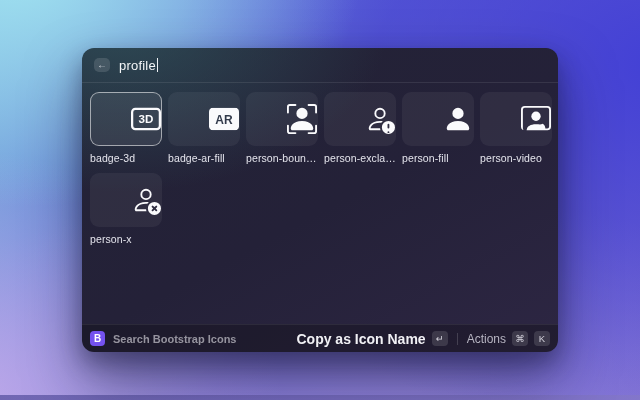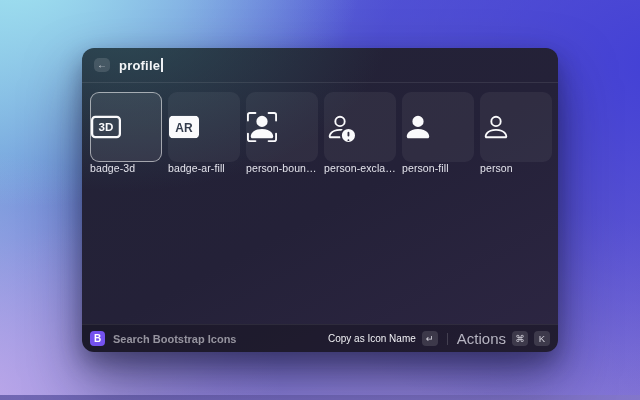--- a/index.html
+++ b/index.html
@@ -19,44 +19,44 @@
       radial-gradient(480px 300px at 8% -8%, rgba(54,106,110,.55) 0%, rgba(54,106,110,0) 56%),
       linear-gradient(152deg,#232336 0%,#242138 52%,#2d2643 100%);
     box-shadow:0 28px 55px rgba(18,18,48,.5),0 10px 22px rgba(18,18,48,.35);
     display:flex;flex-direction:column;overflow:hidden;color:#eceef2;}
   
   .searchbar{height:34px;flex:0 0 34px;display:flex;align-items:center;gap:9px;
     padding:0 12px;border-bottom:1px solid rgba(255,255,255,.09);}
   .back-btn{width:16px;height:14px;border-radius:5px;background:rgba(255,255,255,.13);
     display:flex;align-items:center;justify-content:center;font-size:10px;line-height:1;
     color:#d3d7dc;cursor:pointer;flex:0 0 auto;}
-  .search-value{font-size:13px;font-weight:700;letter-spacing:.2px;color:#f3f5f7;
+  .search-value{font-size:13px;font-weight:400;letter-spacing:.2px;color:#f3f5f7;
     display:flex;align-items:center;}
   .caret{display:inline-block;width:1.5px;height:14px;background:#eef1f4;margin-left:1px;}
   
   .grid{flex:1 1 auto;display:grid;grid-template-columns:repeat(6,72px);
     gap:9px 6px;align-content:start;padding:9px 8px 0 8px;}
   .grid-item{width:72px;}
-  .cell{box-sizing:border-box;width:72px;height:70px;border-radius:9px;
+  .cell{box-sizing:border-box;width:72px;height:54px;border-radius:9px;
     background:rgba(255,255,255,.055);border:1.5px solid transparent;
-    display:flex;align-items:center;justify-content:flex-start;cursor:pointer;}
+    display:flex;align-items:center;justify-content:flex-end;cursor:pointer;}
   .cell.selected{border-color:rgba(255,255,255,.55);background:rgba(255,255,255,.08);}
   .cell svg{display:block;}
-  .icon-label{font-size:10.5px;line-height:12px;font-weight:500;
+  .icon-label{margin-top:6px;font-size:10.5px;line-height:12px;font-weight:500;
     color:#e4e4ec;letter-spacing:.1px;max-width:72px;white-space:nowrap;
     overflow:hidden;text-overflow:ellipsis;}
   
   .footer{flex:0 0 27px;display:flex;align-items:center;gap:8px;padding:0 8px;
     background:rgba(18,17,26,.42);border-top:1px solid rgba(255,255,255,.07);}
   .bs-logo{width:15px;height:15px;border-radius:4px;background:#7452ef;color:#fff;
     font-size:10px;font-weight:700;display:flex;align-items:center;justify-content:center;}
   .footer-label{font-size:11px;color:#96949f;font-weight:bold;}
   .footer-right{margin-left:auto;display:flex;align-items:center;gap:6px;}
-  .primary-action{font-size:10px;font-weight:400;color:#f0f0f4;cursor:pointer;}
-  .secondary-action{font-size:15px;font-weight:500;color:#b6b4c1;cursor:pointer;}
+  .primary-action{font-size:14px;font-weight:700;color:#f0f0f4;cursor:pointer;}
+  .secondary-action{font-size:12px;font-weight:500;color:#b6b4c1;cursor:pointer;}
   .keycap{box-sizing:border-box;min-width:16px;height:15px;padding:0 3px;border-radius:4px;
     background:rgba(255,255,255,.13);color:#d2d0da;font-size:9.5px;line-height:1;
     display:inline-flex;align-items:center;justify-content:center;}
   .vdivider{width:1px;height:12px;background:rgba(255,255,255,.16);margin:0 3px;}
 </style>
 </head>
 <body>
 
 <div class="backdrop"></div>
 <div class="bottom-strip"></div>
@@ -130,25 +130,37 @@
               <path fill="#fafafc" d="M3 14s-1 0-1-1 1-4 6-4 6 3 6 4-1 1-1 1zm5-6a3 3 0 1 0 0-6 3 3 0 0 0 0 6"></path>
             </svg>
           </span>
       </div>
       <div class="icon-label">person-fill</div>
     </div>
       <div class="grid-item">
       <div class="cell">
         <span class="icon-holder">
             <svg width="30" height="30" viewBox="0 0 16 16">
-              <path fill="#fafafc" d="M8 8a3 3 0 1 0 0-6 3 3 0 0 0 0 6m2-3a2 2 0 1 1-4 0 2 2 0 0 1 4 0m4 8c0 1-1 1-1 1H3s-1 0-1-1 1-4 6-4 6 3 6 4m-1-.004c-.001-.246-.154-.986-.832-1.664C11.516 10.68 10.289 10 8 10s-3.516.68-4.168 1.332c-.678.678-.83 1.418-.832 1.664z"></path>
+              <path fill="#fafafc" d="M8 9.05a2.5 2.5 0 1 0 0-5 2.5 2.5 0 0 0 0 5"></path>
+              <path fill="#fafafc" d="M2 1a2 2 0 0 0-2 2v9a2 2 0 0 0 2 2h12a2 2 0 0 0 2-2V3a2 2 0 0 0-2-2zM1 3a1 1 0 0 1 1-1h12a1 1 0 0 1 1 1v9a1 1 0 0 1-1 1h-.996a1 1 0 0 0-.014-.103l-.118-.588c-.15-.75-.674-1.392-1.416-1.74C10.692 11.212 9.575 10.85 8 10.85s-2.692.362-3.456.72c-.742.348-1.266.99-1.416 1.74l-.118.588a1 1 0 0 0-.014.103H2a1 1 0 0 1-1-1z"></path>
             </svg>
           </span>
       </div>
-      <div class="icon-label">person</div>
+      <div class="icon-label">person-video</div>
+    </div>
+      <div class="grid-item">
+      <div class="cell">
+        <span class="icon-holder">
+            <svg width="30" height="30" viewBox="0 0 16 16">
+              <path fill="#fafafc" d="M11 5a3 3 0 1 1-6 0 3 3 0 0 1 6 0M8 7a2 2 0 1 0 0-4 2 2 0 0 0 0 4m.256 7a4.5 4.5 0 0 1-.229-1.004H3c.001-.246.154-.986.832-1.664C4.484 10.68 5.711 10 8 10q.39 0 .74.025c.226-.341.496-.65.804-.918Q8.844 9.002 8 9c-5 0-6 3-6 4s1 1 1 1z"></path>
+              <path fill="#fafafc" d="M12.5 16a3.5 3.5 0 1 0 0-7 3.5 3.5 0 0 0 0 7m-.646-4.854.646.647.646-.647a.5.5 0 0 1 .708.708l-.647.646.647.646a.5.5 0 0 1-.708.708l-.646-.647-.646.647a.5.5 0 0 1-.708-.708l.647-.646-.647-.646a.5.5 0 0 1 .708-.708"></path>
+            </svg>
+          </span>
+      </div>
+      <div class="icon-label">person-x</div>
     </div>
     </div>
 
   <div class="footer">
     <div class="bs-logo">B</div>
     <div class="footer-label">Search Bootstrap Icons</div>
     <div class="footer-right">
       <span class="primary-action">Copy as Icon Name</span>
       <span class="keycap">↵</span>
       <span class="vdivider"></span>

